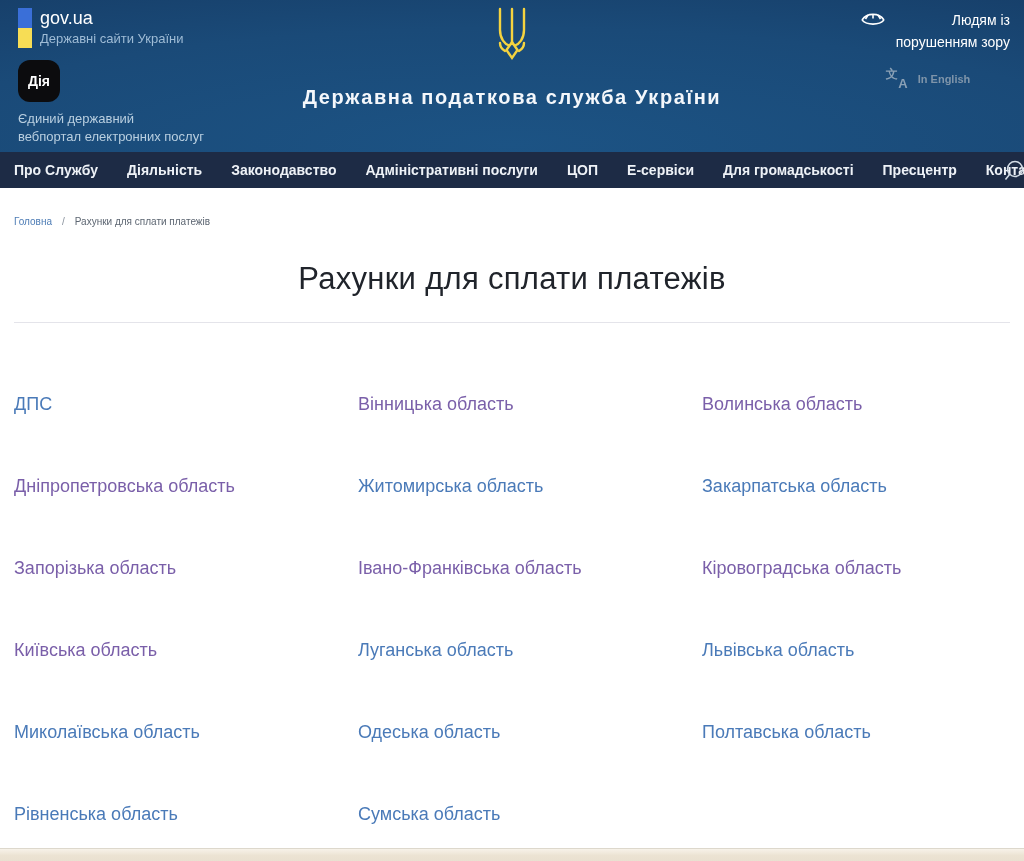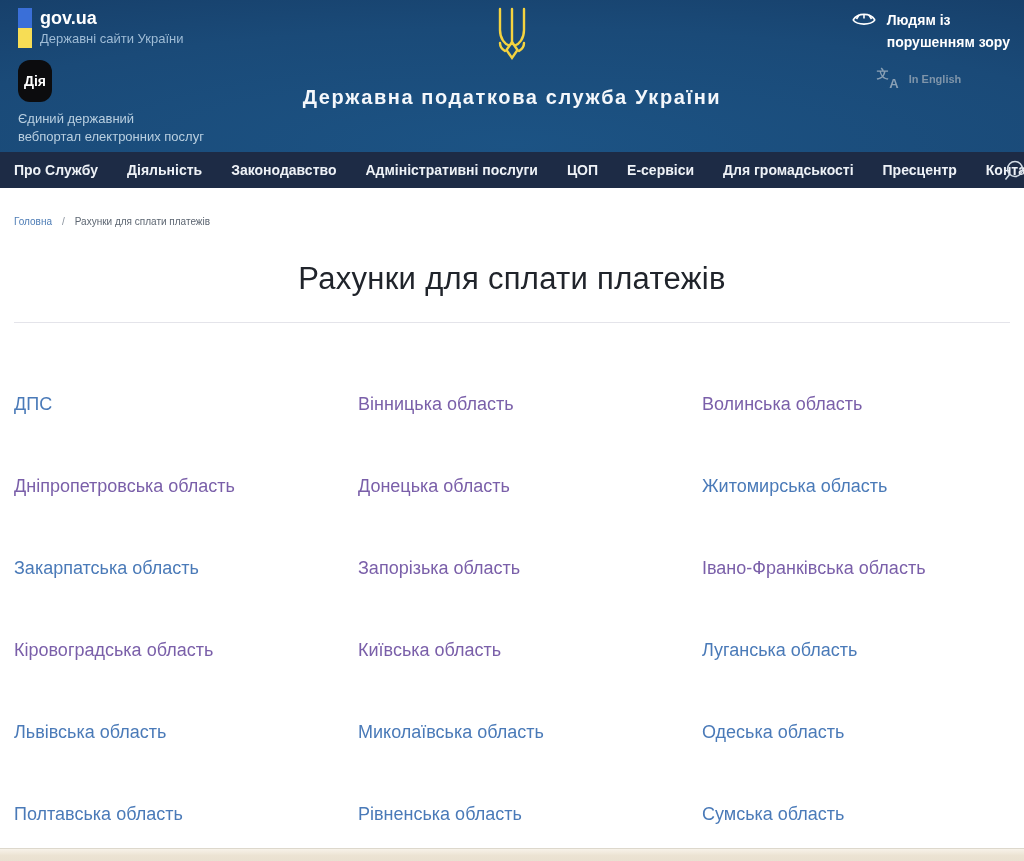--- a/index.html
+++ b/index.html
@@ -10,33 +10,33 @@
   .header {
     height:152px;
     background:radial-gradient(130% 170% at 50% 95%, #1c5384 0%, #1a4a78 45%, #163d67 75%, #15334f 100%);
     position:relative; color:#fff;
   }
   .hdr-left { position:absolute; left:18px; top:8px; }
   .govua-row { display:flex; align-items:flex-start; }
   .flag { width:14px; height:40px; margin-right:8px; display:flex; flex-direction:column; }
   .flag .b { flex:1; background:#3a6fd8; }
   .flag .y { flex:1; background:#f7dd55; }
-  .govua-title { font-size:18px; font-weight:bold; line-height:20px; }
+  .govua-title { font-size:18px; font-weight:normal; line-height:20px; }
   .govua-sub { font-size:13px; color:#9fbcd6; margin-top:3px; }
-  .diia-badge { margin-top:12px; width:34px; height:42px; background:#0c0c0e; border-radius:12px;
+  .diia-badge { margin-top:12px; width:42px; height:42px; background:#0c0c0e; border-radius:12px;
     display:flex; align-items:center; justify-content:center; font-size:14px; font-weight:bold; color:#fff; }
   .diia-sub { margin-top:8px; font-size:13px; line-height:1.35; color:#b9cfe0; }
 
   .hdr-center { position:absolute; left:0; right:0; top:6px; text-align:center; pointer-events:none; }
   .trident { display:inline-block; }
   .site-title { margin-top:20px; font-size:20px; font-weight:bold; letter-spacing:1.6px; color:#f4f7fb; }
 
   .hdr-right { position:absolute; right:14px; top:10px; text-align:left; }
   .a11y-row { display:flex; align-items:flex-start; cursor:pointer; }
-  .a11y-txt { margin-left:10px; font-size:14px; font-weight:bold; line-height:1.55; color:#fff; }
+  .a11y-txt { margin-left:10px; font-size:14px; font-weight:normal; line-height:1.55; color:#fff;text-align:right; }
   .lang-row { display:flex; align-items:center; margin-top:16px; margin-left:26px; cursor:pointer; }
   .lang-icon { position:relative; width:22px; height:20px; margin-right:10px; color:#8aa0b5; }
   .lang-icon .ideo { position:absolute; left:0; top:-3px; font-size:12px; font-weight:bold; }
   .lang-icon .lat  { position:absolute; right:0; bottom:-2px; font-size:13px; font-weight:bold; }
   .lang-label { font-size:11px; font-weight:bold; color:#7f95aa; }
 
   
   .nav { height:36px; background:#1d2b45; display:flex; align-items:center; padding:0 14px; position:relative; }
   .nav-item { color:#eef2f7; font-size:14px; font-weight:600; margin-right:29px; cursor:pointer; white-space:nowrap; }
   .nav-search { position:absolute; right:-2px; top:7px; cursor:pointer; }
@@ -141,21 +141,20 @@
   </div>
 
   <h1 class="page-title">Рахунки для сплати платежів</h1>
   <hr class="divider">
 
   <div class="regions" id="regions">
       <a class="unvisited">ДПС</a>
       <a class="visited">Вінницька область</a>
       <a class="visited">Волинська область</a>
       <a class="visited">Дніпропетровська область</a>
-      <a class="visited">Донецька область</a>
       <a class="unvisited">Житомирська область</a>
       <a class="unvisited">Закарпатська область</a>
       <a class="visited">Запорізька область</a>
       <a class="visited">Івано-Франківська область</a>
       <a class="visited">Кіровоградська область</a>
       <a class="visited">Київська область</a>
       <a class="unvisited">Луганська область</a>
       <a class="unvisited">Львівська область</a>
       <a class="unvisited">Миколаївська область</a>
       <a class="unvisited">Одеська область</a>

